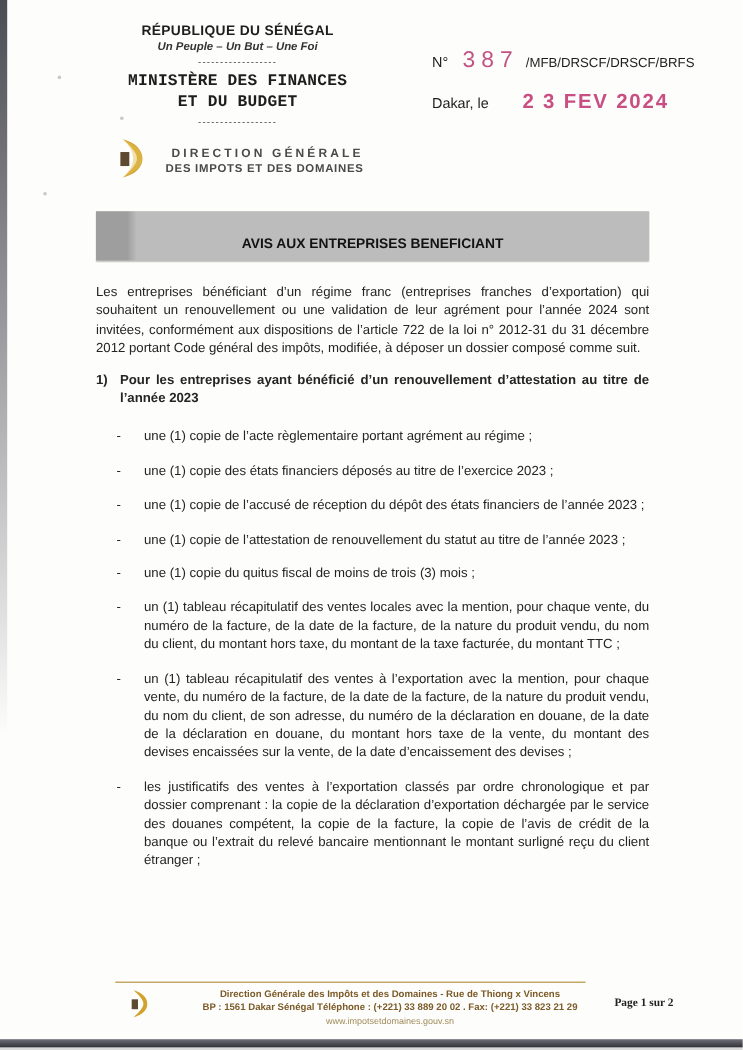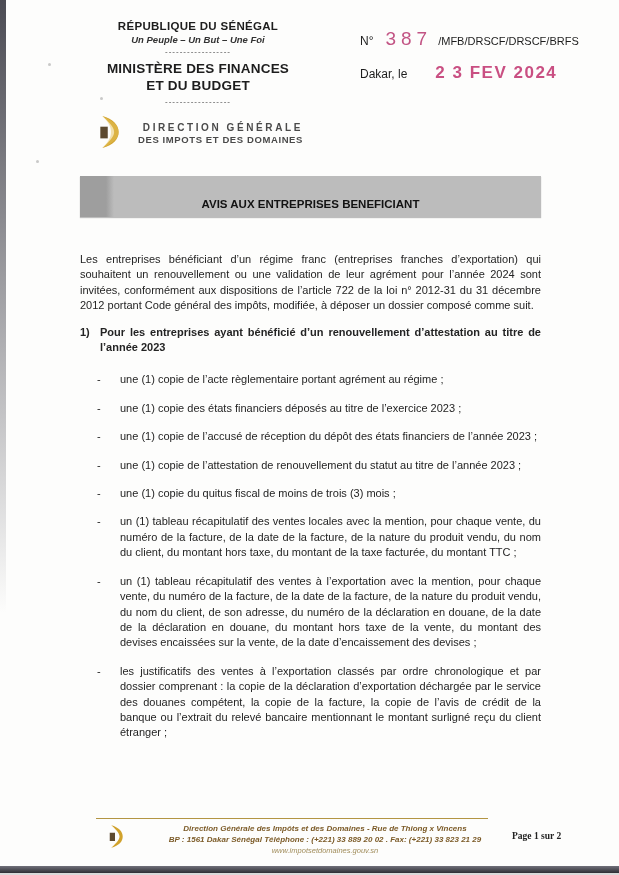--- a/index.html
+++ b/index.html
@@ -13,59 +13,59 @@
   .scan-bottom{position:absolute;left:0;top:866px;width:100%;height:7px;
     background:linear-gradient(180deg,#70707a,#2e2e34);}
   .scan-bottom-under{position:absolute;left:0;top:873px;width:100%;height:2px;background:#d9d9d9;}
   .speck{position:absolute;width:3px;height:3px;border-radius:50%;background:#8a8a8a;opacity:.45;}
 
   
   .hdr-left{position:absolute;left:78px;top:20px;width:240px;text-align:center;color:#1d1d1d;}
   .republic{font-size:11.5px;font-weight:700;letter-spacing:.3px;}
   .motto{font-size:9.5px;font-style:italic;font-weight:700;color:#333;margin-top:2px;}
   .dashes{font-size:8px;letter-spacing:1px;color:#444;line-height:8px;margin-top:3px;}
-  .ministry{font-size:13.5px;font-weight:700;line-height:1.25;margin-top:5px;letter-spacing:.2px;}
+  .ministry{font-size:13.5px;font-weight:700;line-height:1.25;margin-top:5px;letter-spacing:.2px;font-family:Liberation Mono, monospace;}
   .dgid-row{display:flex;align-items:center;justify-content:center;gap:7px;margin-top:9px;}
   .dgid-text{text-align:right;color:#4a4a4a;}
   .dgid-l1{font-size:10px;font-weight:600;letter-spacing:2.6px;}
   .dgid-l2{font-size:9.5px;font-weight:700;letter-spacing:.6px;margin-top:1px;}
 
   
   .ref-block{position:absolute;left:360px;top:24px;width:225px;}
   .ref-row{display:flex;align-items:baseline;}
   .no-label{font-size:12px;color:#1d1d1d;}
-  .stamp-num{font-size:19px;letter-spacing:5px;font-weight:500;margin:4px 6px 0 12px;}
+  .stamp-num{font-size:19px;letter-spacing:5px;font-weight:500;margin:16px 6px 0 12px;}
   .ref-code{font-size:11px;color:#1d1d1d;}
   .date-row{display:flex;align-items:baseline;margin-top:13px;}
   .place-label{font-size:12px;color:#1d1d1d;}
   .stamp-date{font-size:17px;font-weight:700;letter-spacing:1.5px;margin-left:28px;
     font-stretch:condensed;}
   .signatory{margin-top:22px;font-family:"Liberation Serif","DejaVu Serif",serif;
     font-size:21px;font-weight:700;font-style:italic;color:#101010;letter-spacing:.4px;}
 
   
   .title-bar{position:absolute;left:80px;top:176px;width:461px;padding:20px 0 5px;
     text-align:center;font-weight:700;font-size:11.5px;line-height:1.4;color:#121212;
     background:linear-gradient(90deg,#9e9e9e 0 26px,#bcbcbc 34px);
     box-shadow:0 1px 1px rgba(0,0,0,.25);}
 
   
-  .doc-body{position:absolute;left:80px;top:252px;width:461px;font-size:11px;line-height:15.4px;
+  .doc-body{position:absolute;left:80px;top:237px;width:461px;font-size:11px;line-height:15.4px;
     text-align:justify;color:#242424;}
   .intro{margin:0;}
   .sec-heading{position:relative;margin-top:11px;padding-left:20px;font-weight:700;}
   .sec-num{position:absolute;left:0;top:0;}
   .bullets{margin-top:17px;}
   .bullet{position:relative;padding-left:40px;margin-bottom:13px;}
   .dash{position:absolute;left:17px;top:0;}
 
   
   .footer-rule{position:absolute;left:96px;top:818px;width:392px;height:1px;background:#b39543;}
   .footer-logo{position:absolute;left:106px;top:823px;}
-  .footer-text{position:absolute;left:150px;top:824px;width:350px;text-align:center;color:#7c5b28;font-style:italic;}
+  .footer-text{position:absolute;left:150px;top:824px;width:350px;text-align:center;color:#7c5b28;}
   .f1{font-size:8px;font-weight:600;}
   .f2{font-size:8px;font-weight:600;margin-top:2px;}
   .f3{font-size:7.5px;color:#a08c5a;margin-top:2px;}
   .page-num{position:absolute;left:512px;top:831px;font-family:Liberation Serif, serif;
     font-size:9.5px;font-weight:700;color:#222;}
 </style>
 </head>
 <body>
 
 <div class="page">

